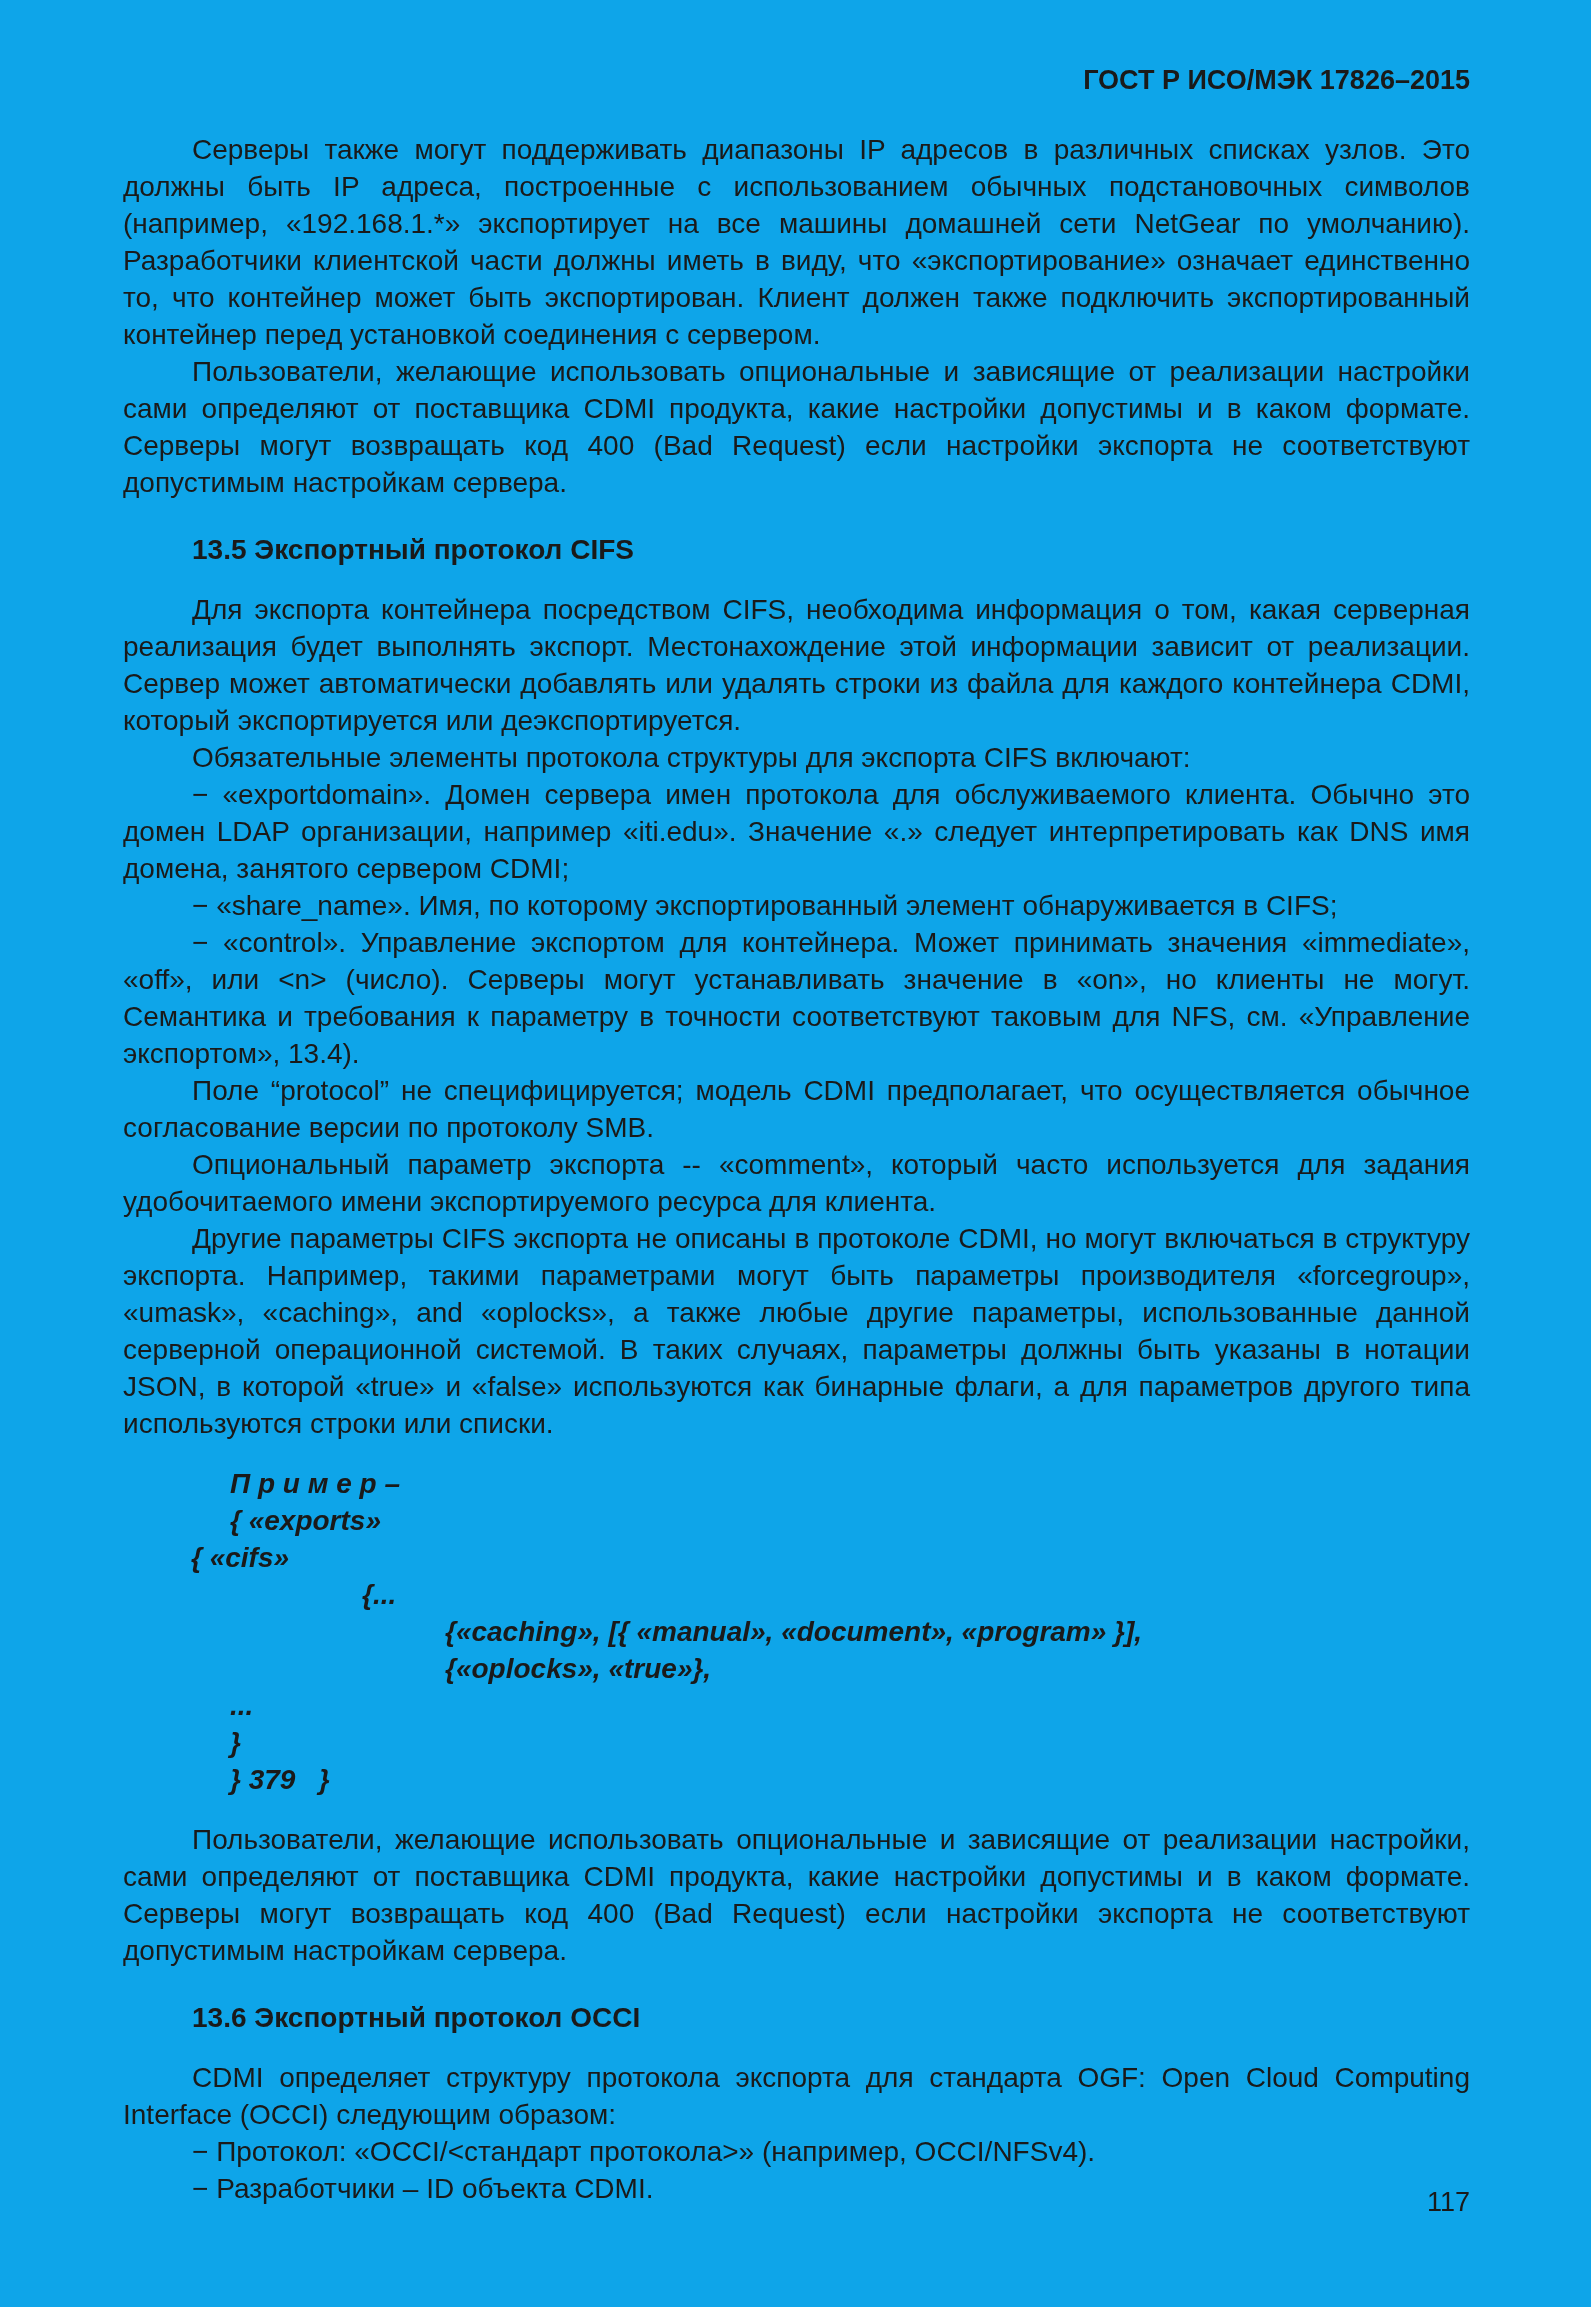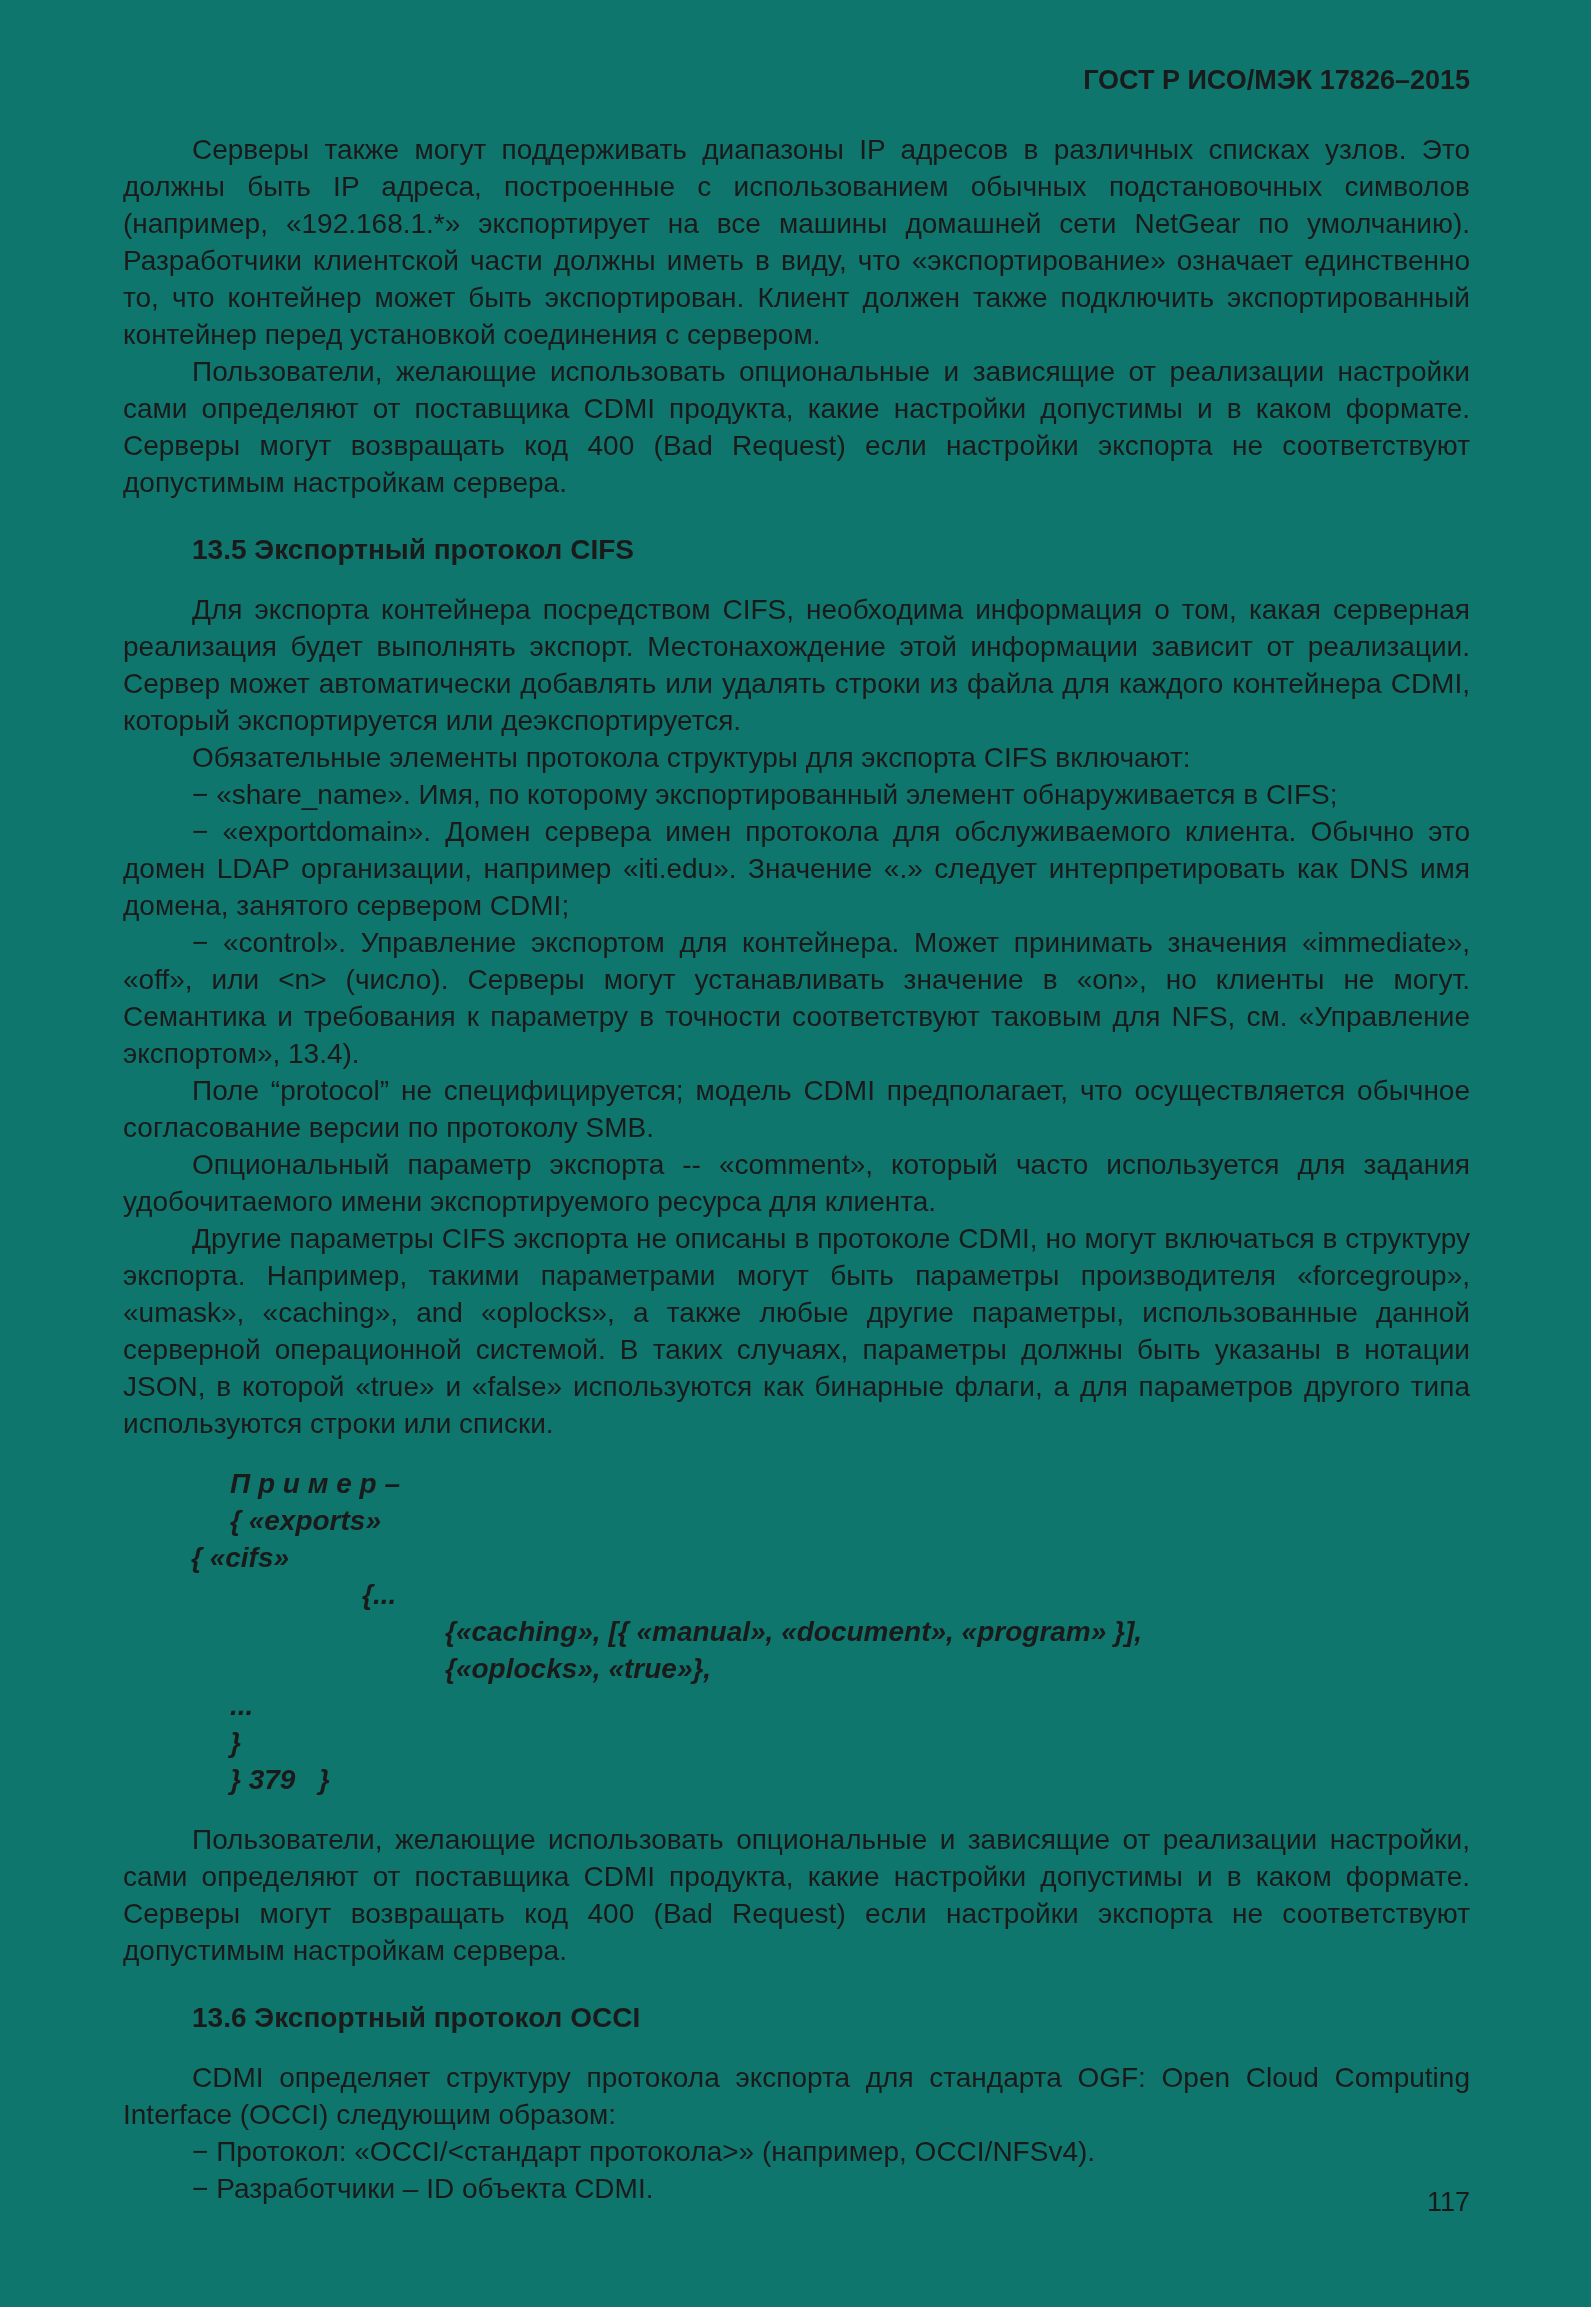--- a/index.html
+++ b/index.html
@@ -3,21 +3,21 @@
 <meta charset="utf-8">
 <title>ГОСТ Р ИСО/МЭК 17826–2015 — стр. 117</title>
 <style>
   * { margin: 0; padding: 0; box-sizing: border-box; }
   html, body { background: #ffffff; }
   .page {
     position: relative;
     width: 1591px;
     height: 2307px;
     margin: 0 auto;
-    background: #0f766e;
+    background: #0ea5e9;
     color: #1a1a1a;
     font-family: "Liberation Sans", sans-serif;
     font-size: 28px;
     line-height: 37px;
     padding: 62px 121px 0 123px;
     overflow: hidden;
   }
   .running-header {
     text-align: right;
     font-weight: 700;
@@ -63,22 +63,22 @@
   </div>
 
   <p class="para">Серверы также могут поддерживать диапазоны IP адресов в различных списках узлов. Это должны быть IP адреса, построенные с использованием обычных подстановочных символов (например, «192.168.1.*» экспортирует на все машины домашней сети NetGear по умолчанию). Разработчики клиентской части должны иметь в виду, что «экспортирование» означает единственно то, что контейнер может быть экспортирован. Клиент должен также подключить экспортированный контейнер перед установкой соединения с сервером.</p>
   <p class="para">Пользователи, желающие использовать опциональные и зависящие от реализации настройки сами определяют от поставщика CDMI продукта, какие настройки допустимы и в каком формате. Серверы могут возвращать код 400 (Bad Request) если настройки экспорта не соответствуют допустимым настройкам сервера.</p>
 
   <p class="heading">13.5 Экспортный протокол CIFS</p>
 
   <p class="para">Для экспорта контейнера посредством CIFS, необходима информация о том, какая серверная реализация будет выполнять экспорт. Местонахождение этой информации зависит от реализации. Сервер может автоматически добавлять или удалять строки из файла для каждого контейнера CDMI, который экспортируется или деэкспортируется.</p>
   <p class="para">Обязательные элементы протокола структуры для экспорта CIFS включают:</p>
 
+  <p class="para">− «exportdomain». Домен сервера имен протокола для обслуживаемого клиента. Обычно это домен LDAP организации, например «iti.edu». Значение «.» следует интерпретировать как DNS имя домена, занятого сервером CDMI;</p>
   <p class="para">− «share_name». Имя, по которому экспортированный элемент обнаруживается в CIFS;</p>
-  <p class="para">− «exportdomain». Домен сервера имен протокола для обслуживаемого клиента. Обычно это домен LDAP организации, например «iti.edu». Значение «.» следует интерпретировать как DNS имя домена, занятого сервером CDMI;</p>
   <p class="para">− «control». Управление экспортом для контейнера. Может принимать значения «immediate», «off», или &lt;n&gt; (число). Серверы могут устанавливать значение в «on», но клиенты не могут. Семантика и требования к параметру в точности соответствуют таковым для NFS, см. «Управление экспортом», 13.4).</p>
 
   <p class="para">Поле “protocol” не специфицируется; модель CDMI предполагает, что осуществляется обычное согласование версии по протоколу SMB.</p>
   <p class="para">Опциональный параметр экспорта -- «comment», который часто используется для задания удобочитаемого имени экспортируемого ресурса для клиента.</p>
   <p class="para">Другие параметры CIFS экспорта не описаны в протоколе CDMI, но могут включаться в структуру экспорта. Например, такими параметрами могут быть параметры производителя «forcegroup», «umask», «caching», and «oplocks», а также любые другие параметры, использованные данной серверной операционной системой. В таких случаях, параметры должны быть указаны в нотации JSON, в которой «true» и «false» используются как бинарные флаги, а для параметров другого типа используются строки или списки.</p>
 
   <div class="example">
     <p class="l0">П р и м е р –</p>
     <p class="l0">{ «exports»</p>
     <p class="l1">{ «cifs»</p>

